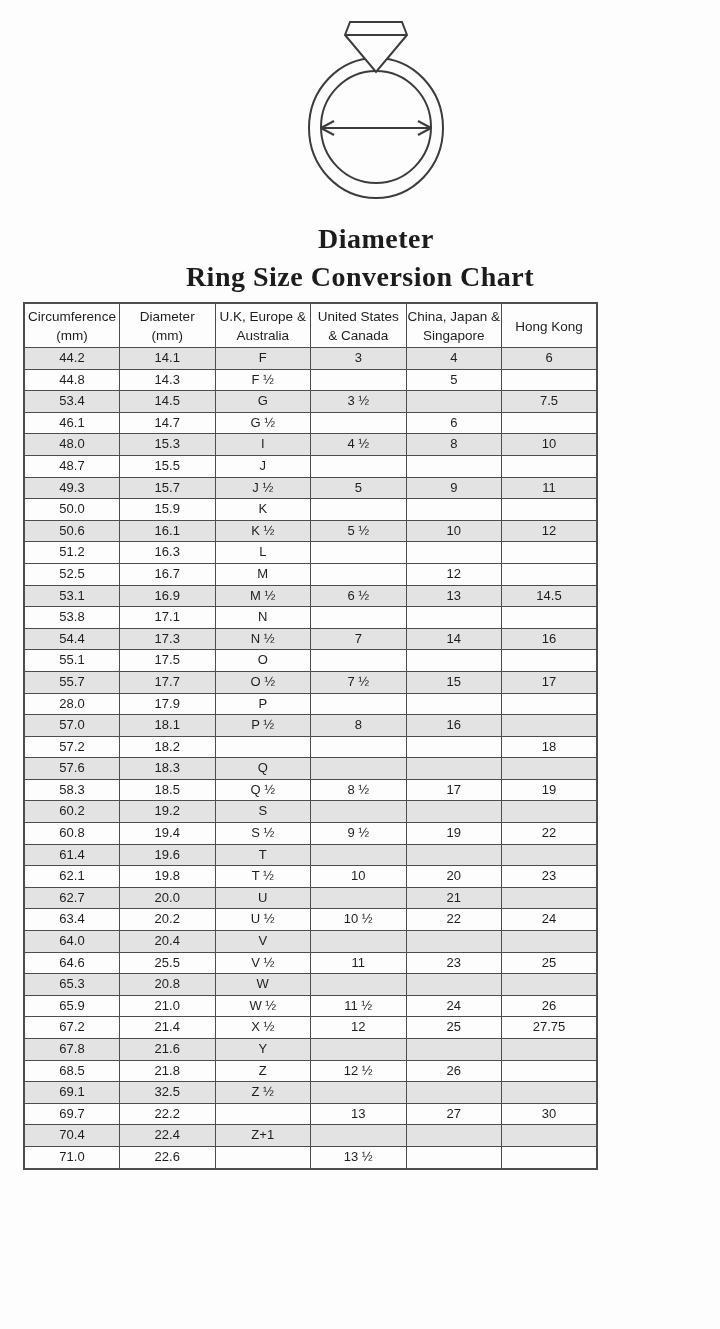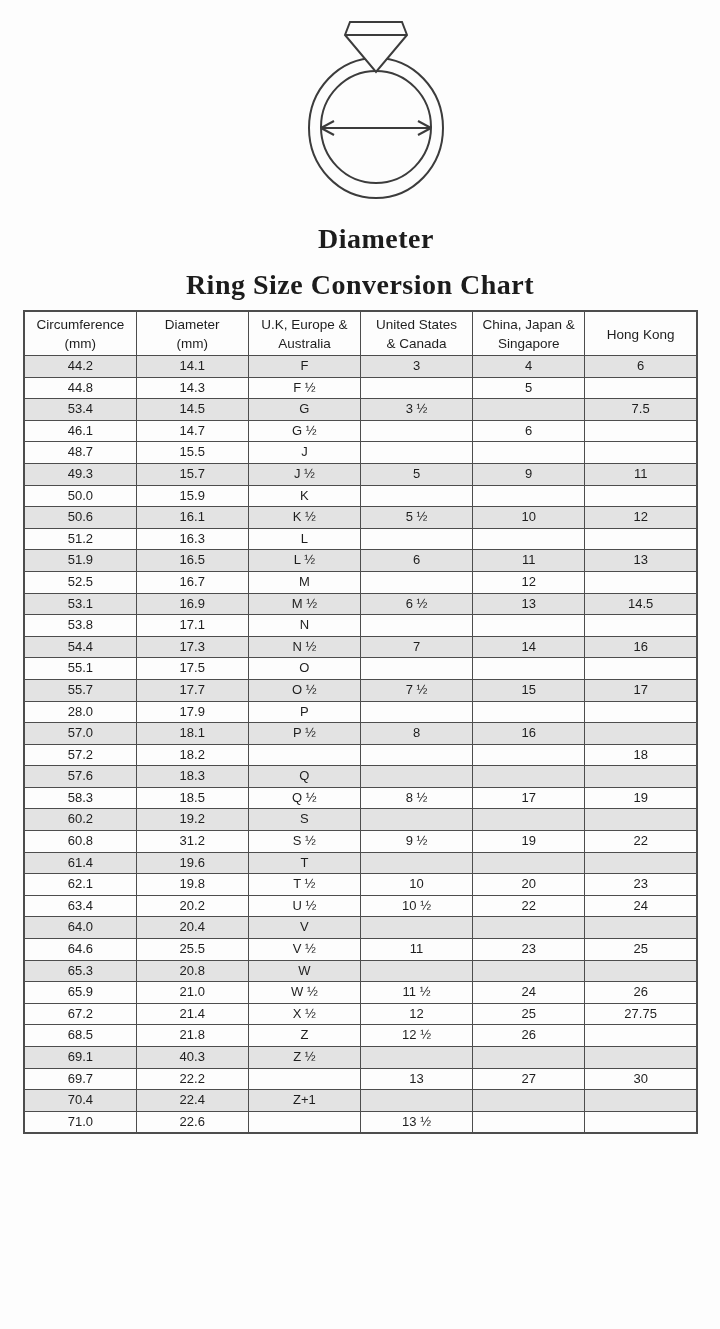--- a/index.html
+++ b/index.html
@@ -17,32 +17,32 @@
     text-align:center;
     padding-left:32px;
     font-family:"Liberation Serif", serif;
     font-weight:700;
     font-size:28px;
     line-height:30px;
     letter-spacing:0.5px;
     color:#1c1c1c;
   }
   .page-title {
-    margin-top:16px;
+    margin-top:8px;
     text-align:center;
     font-family:"Liberation Serif", serif;
     font-weight:700;
     font-size:28px;
     line-height:30px;
     letter-spacing:0.5px;
     color:#1c1c1c;
   }
   table.ring-table {
     margin:10px auto 0 23px;
-    width:675px;
+    width:575px;
     table-layout:fixed;
     border-collapse:collapse;
     border:2px solid #4d4d4d;
   }
   .ring-table th, .ring-table td {
     border:1px solid #4d4d4d;
     text-align:center;
     vertical-align:middle;
     color:#1e1e1e;
     padding:0;
@@ -144,20 +144,28 @@
         <td>7.5</td>
       </tr>
       <tr class="row-plain">
         <td>46.1</td>
         <td>14.7</td>
         <td>G ½</td>
         <td></td>
         <td>6</td>
         <td></td>
       </tr>
+      <tr class="row-shaded">
+        <td>48.0</td>
+        <td>15.3</td>
+        <td>I</td>
+        <td>4 ½</td>
+        <td>8</td>
+        <td>10</td>
+      </tr>
       <tr class="row-plain">
         <td>48.7</td>
         <td>15.5</td>
         <td>J</td>
         <td></td>
         <td></td>
         <td></td>
       </tr>
       <tr class="row-shaded">
         <td>49.3</td>
@@ -184,28 +192,20 @@
         <td>12</td>
       </tr>
       <tr class="row-plain">
         <td>51.2</td>
         <td>16.3</td>
         <td>L</td>
         <td></td>
         <td></td>
         <td></td>
       </tr>
-      <tr class="row-shaded">
-        <td>51.9</td>
-        <td>16.5</td>
-        <td>L ½</td>
-        <td>6</td>
-        <td>11</td>
-        <td>13</td>
-      </tr>
       <tr class="row-plain">
         <td>52.5</td>
         <td>16.7</td>
         <td>M</td>
         <td></td>
         <td>12</td>
         <td></td>
       </tr>
       <tr class="row-shaded">
         <td>53.1</td>
@@ -290,21 +290,21 @@
       <tr class="row-shaded">
         <td>60.2</td>
         <td>19.2</td>
         <td>S</td>
         <td></td>
         <td></td>
         <td></td>
       </tr>
       <tr class="row-plain">
         <td>60.8</td>
-        <td>31.2</td>
+        <td>19.4</td>
         <td>S ½</td>
         <td>9 ½</td>
         <td>19</td>
         <td>22</td>
       </tr>
       <tr class="row-shaded">
         <td>61.4</td>
         <td>19.6</td>
         <td>T</td>
         <td></td>
@@ -312,20 +312,28 @@
         <td></td>
       </tr>
       <tr class="row-plain">
         <td>62.1</td>
         <td>19.8</td>
         <td>T ½</td>
         <td>10</td>
         <td>20</td>
         <td>23</td>
       </tr>
+      <tr class="row-shaded">
+        <td>62.7</td>
+        <td>20.0</td>
+        <td>U</td>
+        <td></td>
+        <td>21</td>
+        <td></td>
+      </tr>
       <tr class="row-plain">
         <td>63.4</td>
         <td>20.2</td>
         <td>U ½</td>
         <td>10 ½</td>
         <td>22</td>
         <td>24</td>
       </tr>
       <tr class="row-shaded">
         <td>64.0</td>
@@ -360,31 +368,39 @@
         <td>26</td>
       </tr>
       <tr class="row-plain">
         <td>67.2</td>
         <td>21.4</td>
         <td>X ½</td>
         <td>12</td>
         <td>25</td>
         <td>27.75</td>
       </tr>
+      <tr class="row-shaded">
+        <td>67.8</td>
+        <td>21.6</td>
+        <td>Y</td>
+        <td></td>
+        <td></td>
+        <td></td>
+      </tr>
       <tr class="row-plain">
         <td>68.5</td>
         <td>21.8</td>
         <td>Z</td>
         <td>12 ½</td>
         <td>26</td>
         <td></td>
       </tr>
       <tr class="row-shaded">
         <td>69.1</td>
-        <td>40.3</td>
+        <td>32.5</td>
         <td>Z ½</td>
         <td></td>
         <td></td>
         <td></td>
       </tr>
       <tr class="row-plain">
         <td>69.7</td>
         <td>22.2</td>
         <td></td>
         <td>13</td>

